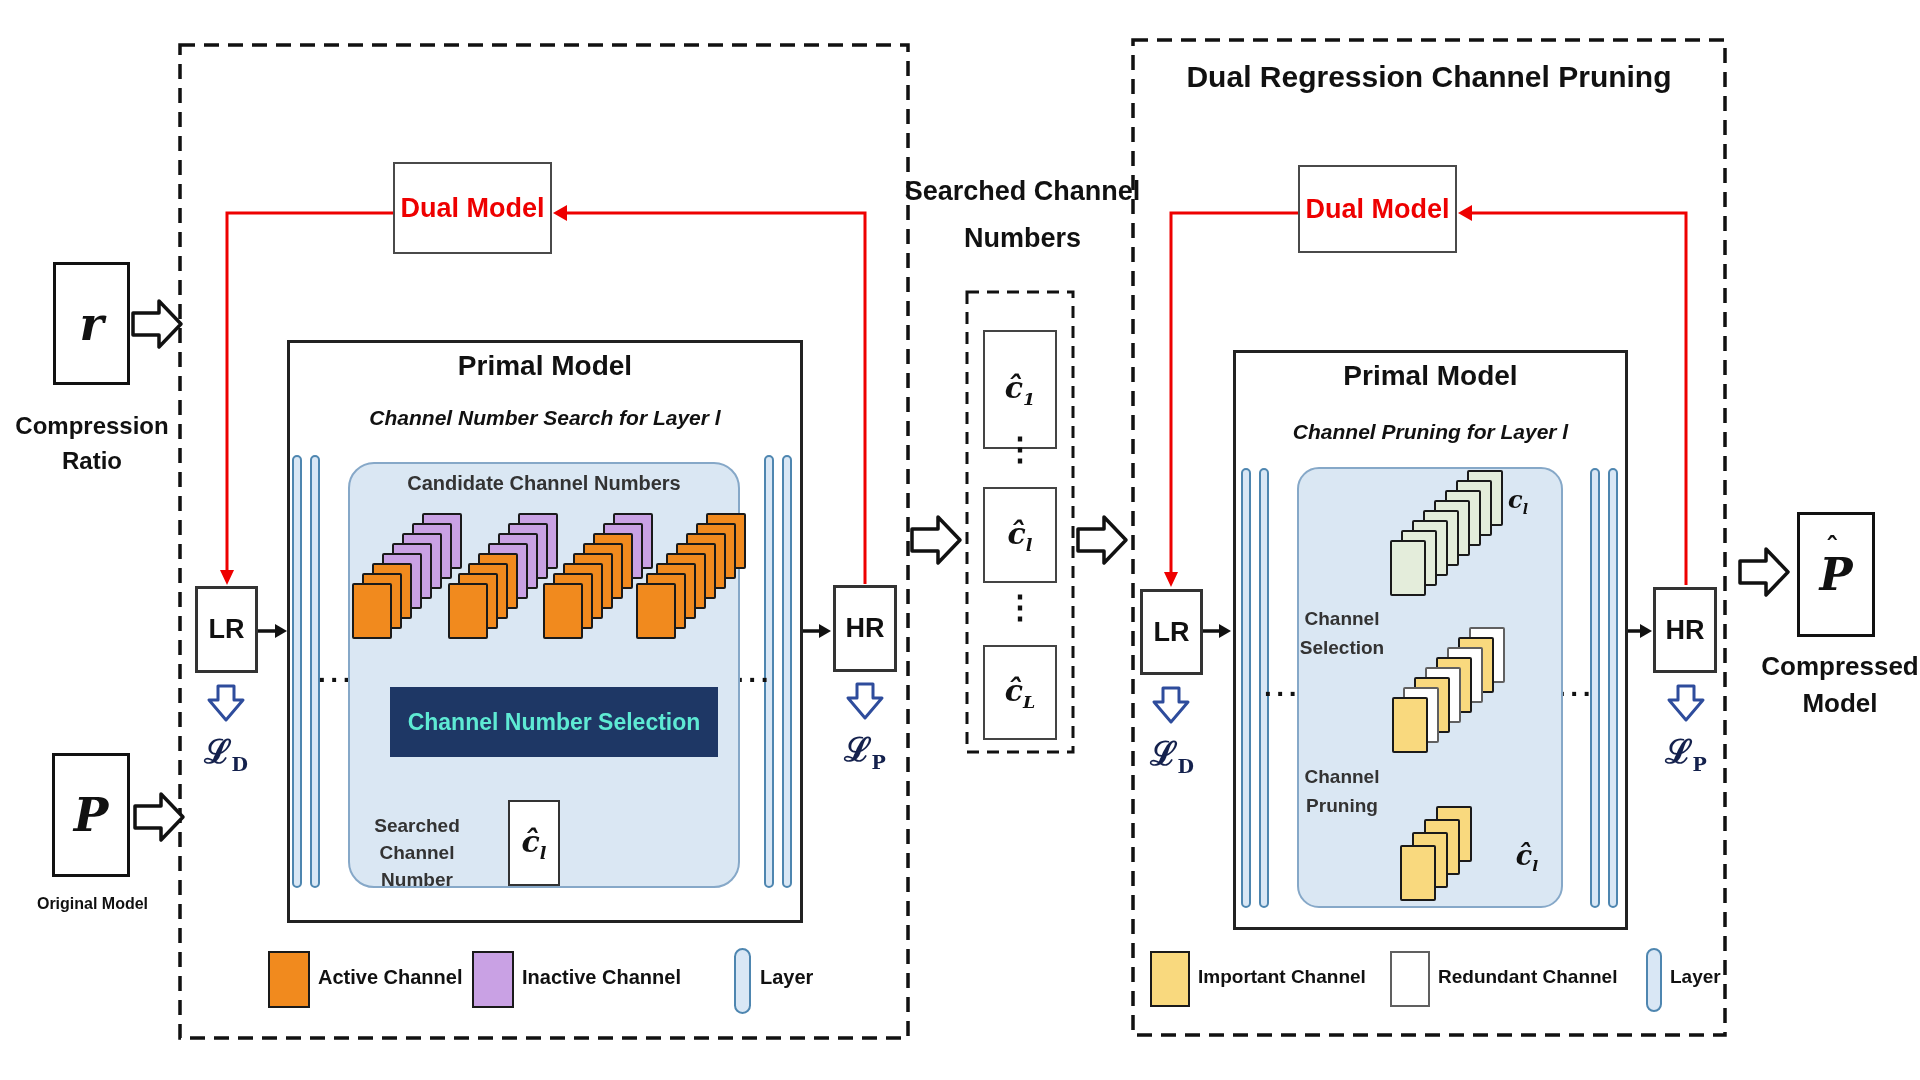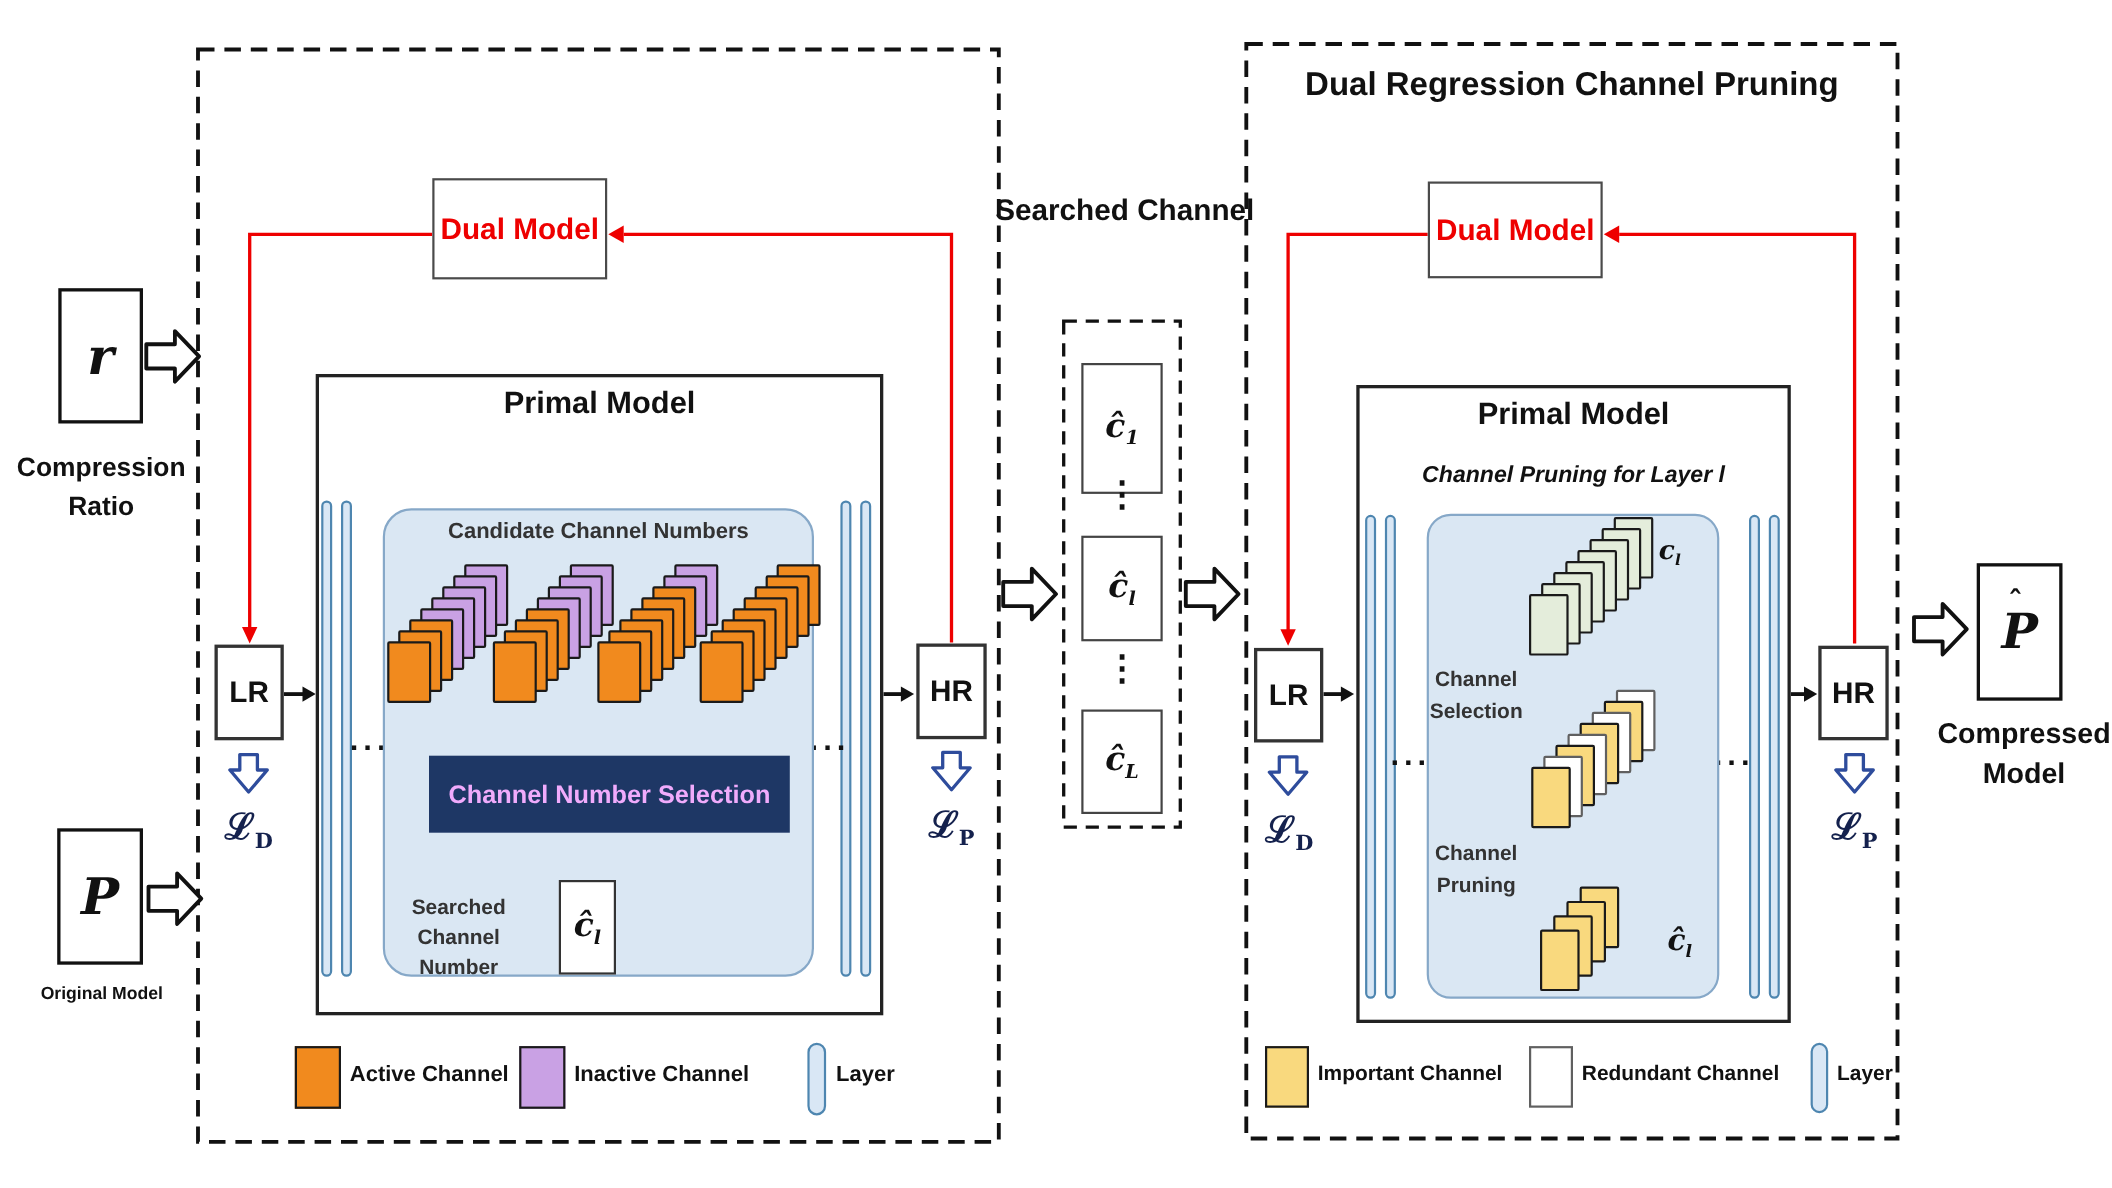--- a/index.html
+++ b/index.html
@@ -98,20 +98,21 @@
   </div>
   <div class="t tc" style="left:0px;top:895px;width:185px;font-size:16px">Original Model</div>
 
 
   <div class="box" style="left:393px;top:162px;width:159px;height:92px;border:2.5px solid #4a4a4a">
     <span class="t" style="position: static; font-size: 27px; color: rgb(238, 0, 0);">Dual Model</span>
   </div>
 
   <div class="box" style="left:287px;top:340px;width:516px;height:583px;border-color:#222"></div>
   <div class="t tc" style="left:287px;top:350px;width:516px;font-size:28px">Primal Model</div>
+  <div class="t tc" style="left:287px;top:406px;width:516px;font-size:21px;font-style:italic">Channel Number Search for Layer l</div>
 
   <div class="pill" style="left:292px;top:455px;height:433px"></div>
   <div class="pill" style="left:310px;top:455px;height:433px"></div>
   <div class="pill" style="left:764px;top:455px;height:433px"></div>
   <div class="pill" style="left:782px;top:455px;height:433px"></div>
   <div class="t dots" style="left:318px;top:664px;width:40px">···</div>
   <div class="t dots" style="left:736px;top:664px;width:40px">···</div>
 
   <div class="bluebox" style="left:348px;top:462px;width:392px;height:426px"></div>
   <div class="t tc" style="left:348px;top:472px;width:392px;font-size:20px;color:#333">Candidate Channel Numbers</div>
@@ -151,21 +152,21 @@
       <div class="chan" style="left: 60px; top: 10px; width: 40px; height: 56px; background: rgb(241, 138, 30); border-color: rgb(26, 26, 26);"></div>
       <div class="chan" style="left: 50px; top: 20px; width: 40px; height: 56px; background: rgb(241, 138, 30); border-color: rgb(26, 26, 26);"></div>
       <div class="chan" style="left: 40px; top: 30px; width: 40px; height: 56px; background: rgb(241, 138, 30); border-color: rgb(26, 26, 26);"></div>
       <div class="chan" style="left: 30px; top: 40px; width: 40px; height: 56px; background: rgb(241, 138, 30); border-color: rgb(26, 26, 26);"></div>
       <div class="chan" style="left: 20px; top: 50px; width: 40px; height: 56px; background: rgb(241, 138, 30); border-color: rgb(26, 26, 26);"></div>
       <div class="chan" style="left: 10px; top: 60px; width: 40px; height: 56px; background: rgb(241, 138, 30); border-color: rgb(26, 26, 26);"></div>
       <div class="chan" style="left: 0px; top: 70px; width: 40px; height: 56px; background: rgb(241, 138, 30); border-color: rgb(26, 26, 26);"></div>
     </div>
 
   <div class="box" style="left: 390px; top: 687px; width: 328px; height: 70px; border: none; background: rgb(30, 55, 101);">
-    <span class="t" style="position:static;font-size:23px;color:#f0abfc">Channel Number Selection</span>
+    <span class="t" style="position:static;font-size:23px;color:#5eead4">Channel Number Selection</span>
   </div>
 
   <div class="t tc" style="left:336px;top:812px;width:162px;font-size:19px;color:#333;line-height:27px">
     <span style="display:block">Searched Channel</span>
     <span style="display:block">Number</span>
   </div>
   <div class="box" style="left:508px;top:800px;width:52px;height:86px;border:2.5px solid #333">
     <span class="math" style="font-size:30px"><span>ĉ</span><sub>l</sub></span>
   </div>
 
@@ -185,20 +186,21 @@
 
   <div class="sw-rect" style="left: 268px; top: 951px; width: 42px; height: 57px; background: rgb(241, 138, 30); border-color: rgb(26, 26, 26);"></div>
   <div class="t" style="left:318px;top:966px;font-size:20px">Active Channel</div>
   <div class="sw-rect" style="left: 472px; top: 951px; width: 42px; height: 57px; background: rgb(201, 161, 228); border-color: rgb(26, 26, 26);"></div>
   <div class="t" style="left:522px;top:966px;font-size:20px">Inactive Channel</div>
   <div class="sw-pill" style="left: 734px; top: 948px; width: 17px; height: 66px; background: rgb(217, 231, 245); border-color: rgb(78, 134, 176);"></div>
   <div class="t" style="left:760px;top:966px;font-size:20px">Layer</div>
 
   <div class="t tc" style="left:900px;top:168px;width:245px;font-size:27px;line-height:47px">
     <span style="display:block">Searched Channel</span>
+    <span style="display:block">Numbers</span>
   </div>
   <div class="box" style="left:983px;top:330px;width:74px;height:119px;border:2.5px solid #444">
     <span class="math" style="font-size:30px"><span>ĉ</span><sub>1</sub></span>
   </div>
   <div class="t tc" style="left:985px;top:430px;width:70px;font-size:32px">⋮</div>
   <div class="box" style="left:983px;top:487px;width:74px;height:96px;border:2.5px solid #444">
     <span class="math" style="font-size:30px"><span>ĉ</span><sub>l</sub></span>
   </div>
   <div class="t tc" style="left:985px;top:588px;width:70px;font-size:32px">⋮</div>
   <div class="box" style="left:983px;top:645px;width:74px;height:95px;border:2.5px solid #444">

